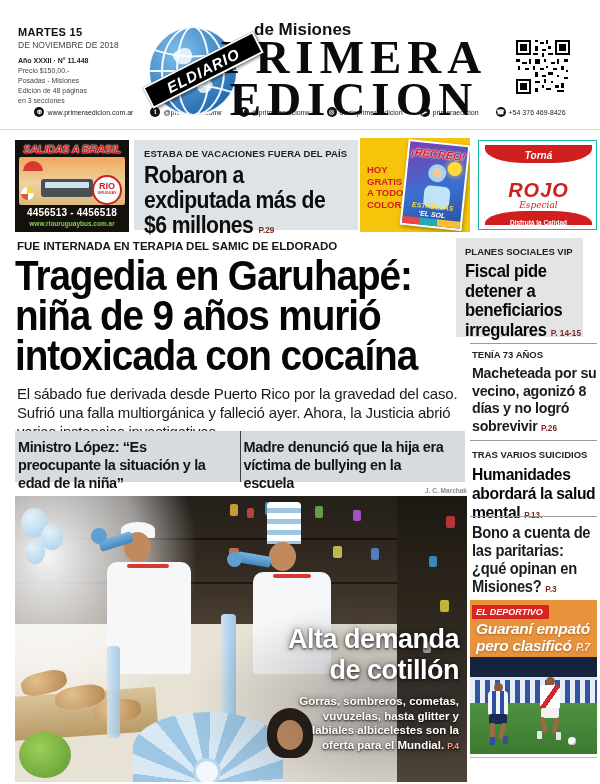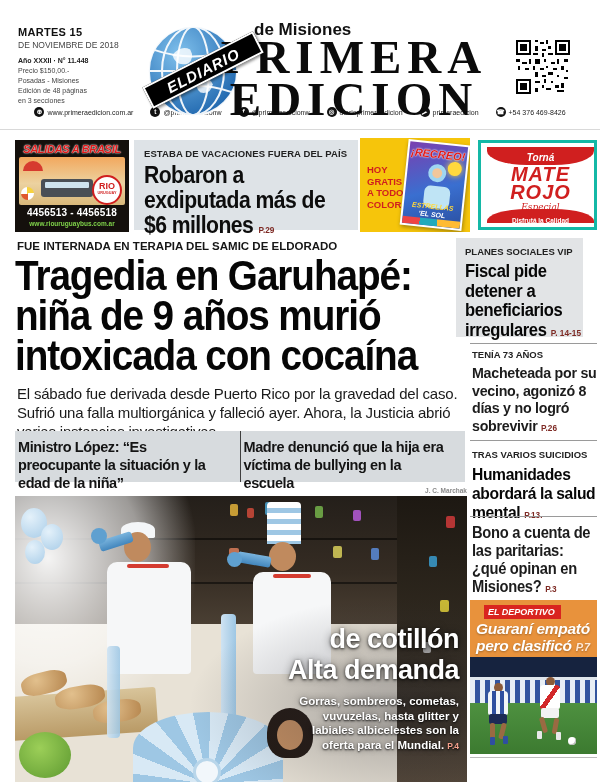--- a/index.html
+++ b/index.html
@@ -81,21 +81,21 @@
     background:#bfe4f5; }
   .ar-sun { position:absolute; right:4px; top:16px; width:14px; height:14px; border-radius:50%;
     background:#ffd93e; box-shadow:0 0 6px #ffd93e; }
   .ar-sub { position:absolute; left:0; bottom:16px; width:100%; text-align:center; font-size:7px;
     font-weight:700; color:#ffd93e; font-style:italic; }
   .ar-sub2 { position:absolute; left:0; bottom:8px; width:100%; text-align:center; font-size:7px;
     font-weight:700; color:#fff; font-style:italic; }
   .ar-strip { position:absolute; left:0; bottom:0; width:100%; height:7px;
     background:linear-gradient(90deg,#e44 0 30%,#2ab 30% 60%,#fb3 60%); }
 
-  .ad-mate { left:478px; top:140px; width:119px; height:90px; background:#fff; border:3px solid #14b8a6; overflow:hidden; }
+  .ad-mate { left:478px; top:140px; width:119px; height:90px; background:#fff; border:1px solid #14b8a6; overflow:hidden; }
   .am-top { position:absolute; left:6px; top:4px; width:107px; height:18px; background:#d01f1f;
     border-radius:0 0 40px 40px / 0 0 14px 14px; text-align:center; }
   .am-top span { color:#fff; font-style:italic; font-weight:700; font-size:10px; line-height:16px; }
   .am-l1 { position:absolute; left:0; top:22px; width:119px; text-align:center; font-size:20px;
     font-weight:700; font-style:italic; color:#d01f1f; letter-spacing:1px; line-height:19px;
     text-shadow:0 0 1px #fff; }
   .am-l2 { top:40px; }
   .am-script { position:absolute; left:0; top:59px; width:119px; text-align:center;
     font-family:"DejaVu Serif", serif; font-style:italic; font-size:9px; color:#d01f1f; }
   .am-bot { position:absolute; left:6px; bottom:4px; width:107px; height:14px; background:#d01f1f;
@@ -160,21 +160,21 @@
   .sbhr { left:470px; width:127px; border-top:1px solid #9a9a9a; }
   .sb-item { left:470px; width:127px; padding-left:2px; }
   .sb-i2 { top:349px; }
   .sb-i2 .sb-head { margin-top:4px; font-size:15.5px; line-height:17.5px; letter-spacing:-.3px; color:#1c1c1c; }
   .sb-i3 { top:449px; }
   .sb-i3 .sb-head { margin-top:5px; font-size:17px; line-height:19px; letter-spacing:-.4px; }
   .sb-i4 { top:524px; }
   .sb-i4 .sb-head { font-size:16px; line-height:18px; letter-spacing:-.3px; color:#1c1c1c; }
 
   .sports { left:470px; top:600px; width:127px; height:154px; background:#e8923c; overflow:hidden; }
-  .sp-label { position:absolute; left:14px; top:5px; background:#d9241f; color:#fff;
+  .sp-label { position:absolute; left:2px; top:5px; background:#d9241f; color:#fff;
     font-style:italic; font-weight:700; font-size:9px; padding:2px 6px 2px 4px; }
   .sp-head { position:absolute; left:6px; top:20px; width:120px; color:#fff; font-style:italic;
     font-weight:700; font-size:15.5px; line-height:17px; letter-spacing:-.3px;
     text-shadow:0 1px 2px rgba(0,0,0,.3); }
   .sp-head .pref3 { font-size:11px; color:#ffe9d8; }
   .sp-photo { position:absolute; left:0; top:57px; width:127px; height:97px; }
   .spp-sky { position:absolute; left:0; top:0; width:127px; height:20px; background:#16233f; }
   .spp-fence { position:absolute; left:0; top:20px; width:127px; height:26px;
     background:repeating-linear-gradient(90deg,#e8eef5 0 5px,#33549e 5px 10px); border-top:3px solid #dfe5ec; }
   .spp-grass { position:absolute; left:0; top:46px; width:127px; height:51px;
@@ -357,21 +357,20 @@
         <div class="ar-sub2">'EL SOL</div>
         <div class="ar-strip"></div>
       </div>
     </div>
   </div>
 
   <div class="abs ad-mate">
     <div class="am-top">
       <span>Torná</span>
     </div>
-    <div class="am-l1">MATE</div>
     <div class="am-l1 am-l2">ROJO</div>
     <div class="am-script">Especial</div>
     <div class="am-bot">
       <span>Disfrutá la Calidad</span>
     </div>
   </div>
 
   <div class="abs m-kick">FUE INTERNADA EN TERAPIA DEL SAMIC DE ELDORADO</div>
   <div class="abs m-head">
     <div class="m-line">Tragedia en Garuhapé:</div>
@@ -431,22 +430,22 @@
     <div class="pompom" style="left:4px;top:236px;width:52px;height:46px"></div>
     <div class="pole" style="left:206px;top:118px;width:15px;height:120px"></div>
     <div class="pole" style="left:92px;top:150px;width:13px;height:92px;opacity:.9"></div>
     <div class="fan" style="left:118px;top:216px;width:150px;height:72px"></div>
     <div class="fan-core" style="left:178px;top:262px;width:28px;height:28px"></div>
     <div class="woman-hair" style="left:252px;top:212px;width:46px;height:50px"></div>
     <div class="woman-face" style="left:262px;top:224px;width:26px;height:30px"></div>
 
     <div class="ph-shade"></div>
     <div class="photo-head">
+      <div>Alta demanda</div>
       <div>de cotillón</div>
-      <div>Alta demanda</div>
     </div>
     <div class="photo-cap"><span>Gorras, sombreros, cometas, vuvuzelas, hasta glitter y labiales albicelestes son la oferta para el Mundial. </span><span class="pref2">P.4</span></div>
   </div>
 
   <div class="abs sb-box1">
     <div class="sb-kick">PLANES SOCIALES VIP</div>
     <div class="sb-head"><span>Fiscal pide detener a beneficiarios irregulares </span><span class="pref">P. 14-15</span></div>
   </div>
   <div class="abs sbhr" style="top:343px"></div>
 

